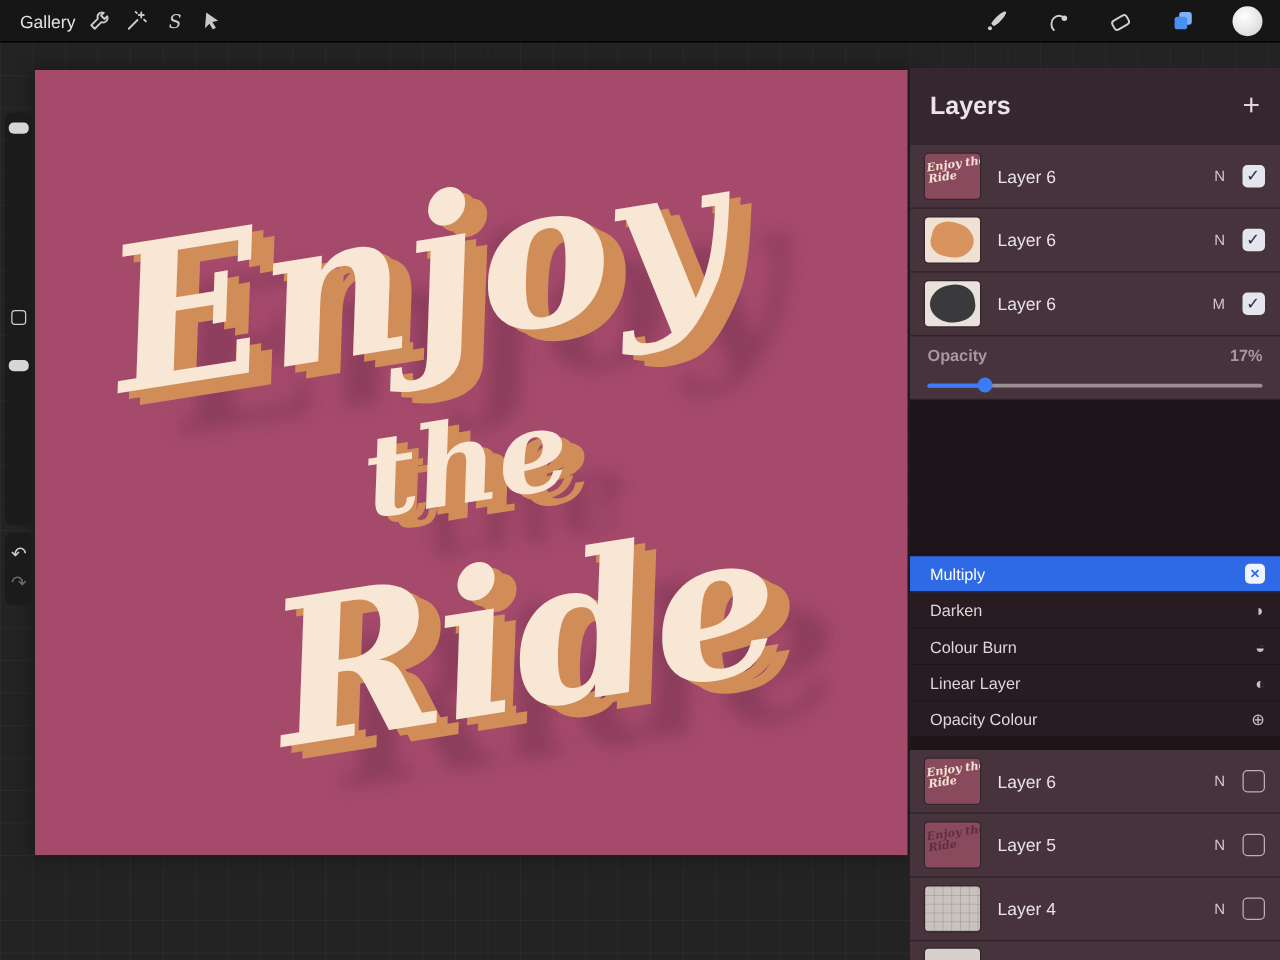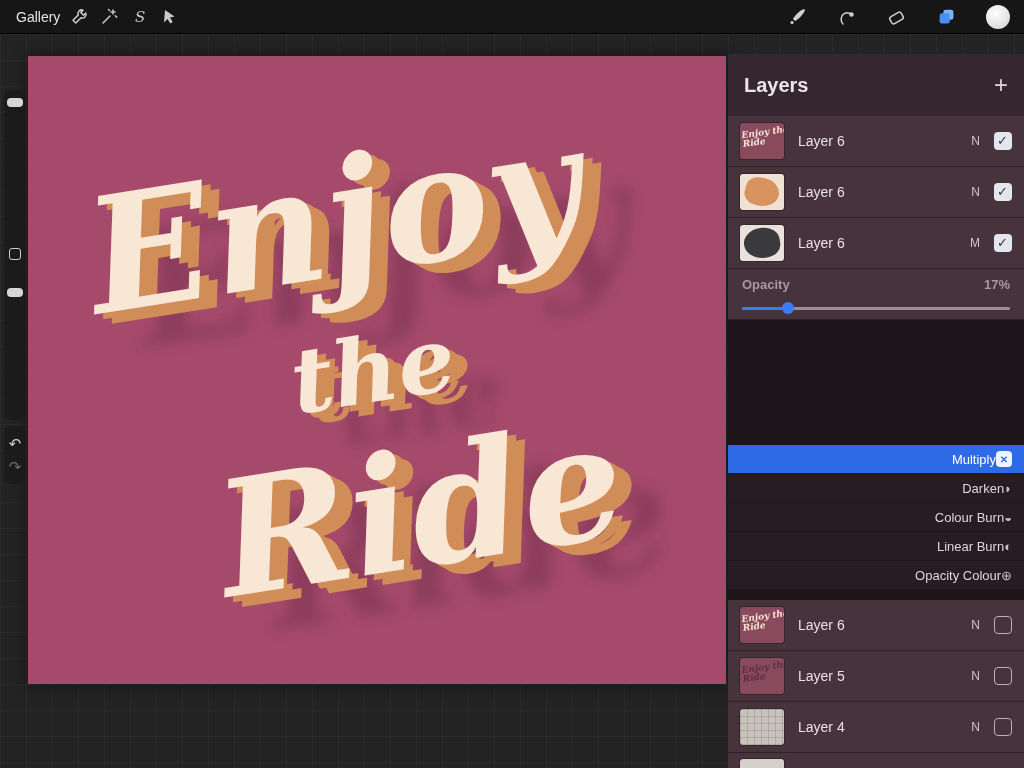--- a/index.html
+++ b/index.html
@@ -90,21 +90,21 @@
               background:#9b8f94; }
   #op-fill { position:absolute; left:0; top:5px; height:3px; border-radius:2px;
              background:#3b7cf5; }
   #op-knob { position:absolute; top:0; width:12px; height:12px; margin-left:-6px;
              border-radius:50%; background:#3b7cf5; }
 
   #lp-gap { height:125px; background:#1d1519; }
 
   .blend-row { height:29px; background:#281c22; border-bottom:1px solid #1f161b;
                display:flex; align-items:center; padding:0 12px 0 16px; }
-  .blend-row .bm-label { flex:1; color:#ded6da; font-size:13px;text-align:right; }
+  .blend-row .bm-label { flex:1; color:#ded6da; font-size:13px; }
   .blend-row .bm-icon { color:#c9bfc4; font-size:13px; }
   .blend-row.selected { background:#2e6ae6; }
   .blend-row.selected .bm-label { color:#fff; }
   .bm-x { width:16px; height:16px; border-radius:4px; background:rgba(255,255,255,.92);
           color:#2e6ae6; font-size:10px; font-weight:bold; display:flex;
           align-items:center; justify-content:center; }
   #blend-sep { height:10px; background:#1e1519; }
 
   .partial-row { height:35px; background:#46333c; display:flex; align-items:flex-start;
                  padding:6px 12px 0; }
@@ -265,21 +265,21 @@
     </div>
     <div class="blend-row">
       <span class="bm-label">Darken</span>
       <span class="bm-icon">◗</span>
     </div>
     <div class="blend-row">
       <span class="bm-label">Colour Burn</span>
       <span class="bm-icon">◒</span>
     </div>
     <div class="blend-row">
-      <span class="bm-label">Linear Burn</span>
+      <span class="bm-label">Linear Layer</span>
       <span class="bm-icon">◐</span>
     </div>
     <div class="blend-row">
       <span class="bm-label">Opacity Colour</span>
       <span class="bm-icon">⊕</span>
     </div>
 
     <div id="blend-sep"></div>
 
     <div class="layer-row">

